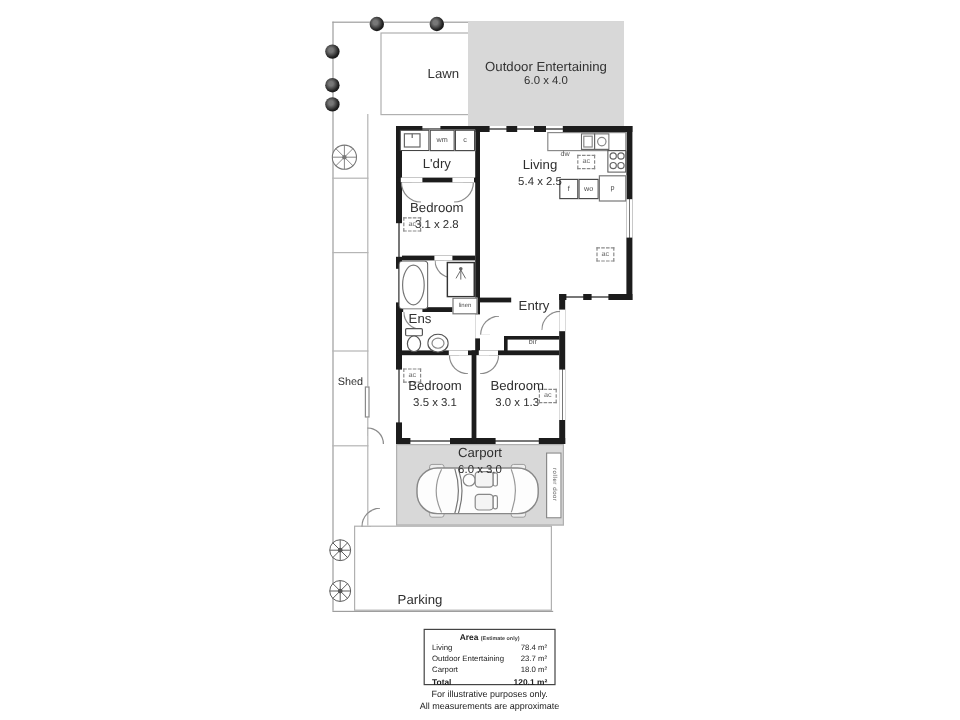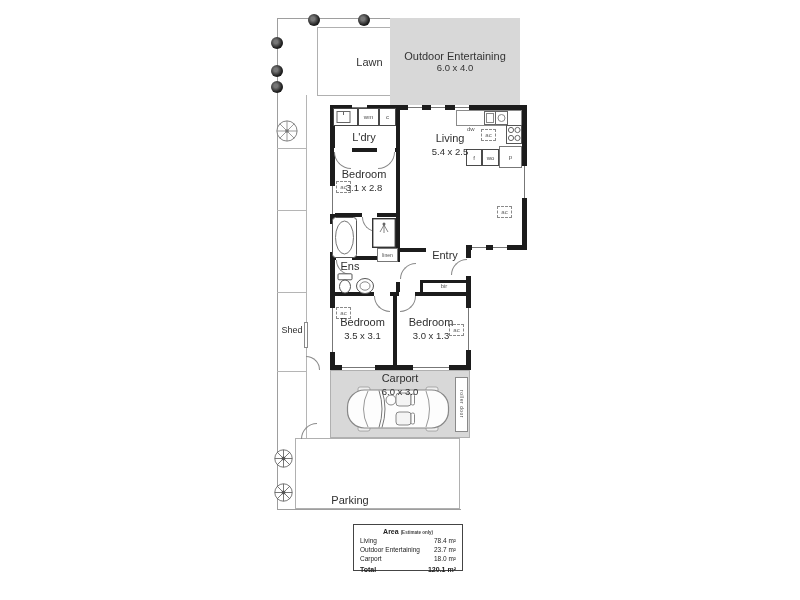--- a/index.html
+++ b/index.html
@@ -55,21 +55,21 @@
 
   <div class="abs" style="left:287px;top:27px;width:103px;height:67px;border:1px solid #b0b0b0;z-index:1;display:flex;align-items:center;justify-content:center;margin-left:30px;">
     <span class="abs" style="position:static;font-size:11px;">Lawn</span>
   </div>
 
   <div class="fill" style="left:390px;top:18px;width:130px;height:87px;display:flex;flex-direction:column;align-items:center;justify-content:center;z-index:1;">
     <span style="font-size:11px;">Outdoor Entertaining</span>
     <span style="font-size:9.5px;">6.0 x 4.0</span>
   </div>
 
-  <div class="small-label" style="left:277px;top:325px;width:30px;">Shed</div>
+  <div class="small-label" style="left:277px;top:313px;width:30px;">Shed</div>
   <div class="fx-open" style="left:304px;top:322px;width:4px;height:26px;"></div>
 
   <div class="abs" style="left:295px;top:438px;width:165px;height:71px;border:1px solid #b0b0b0;box-sizing:border-box;z-index:1;"></div>
   <div class="room-label" style="left:310px;top:466px;width:80px;margin-top:28px;">Parking</div>
 
   <div class="bush" style="left:308px;top:14px;width:12px;height:12px;"></div>
   <div class="bush" style="left:358px;top:14px;width:12px;height:12px;"></div>
   <div class="bush" style="left:271px;top:37px;width:12px;height:12px;"></div>
   <div class="bush" style="left:271px;top:65px;width:12px;height:12px;"></div>
   <div class="bush" style="left:271px;top:81px;width:12px;height:12px;"></div>
@@ -328,14 +328,18 @@
     <div class="trow">
       <span>Carport</span>
       <span>18.0 m²</span>
     </div>
     <div class="trow total">
       <span>Total</span>
       <span>120.1 m²</span>
     </div>
   </div>
 
+  <div class="disclaimer" style="left:300px;top:574px;width:216px;">
+    <div>For illustrative purposes only.</div>
+    <div>All measurements are approximate</div>
+  </div>
 
 </div>
 
 </body></html>

